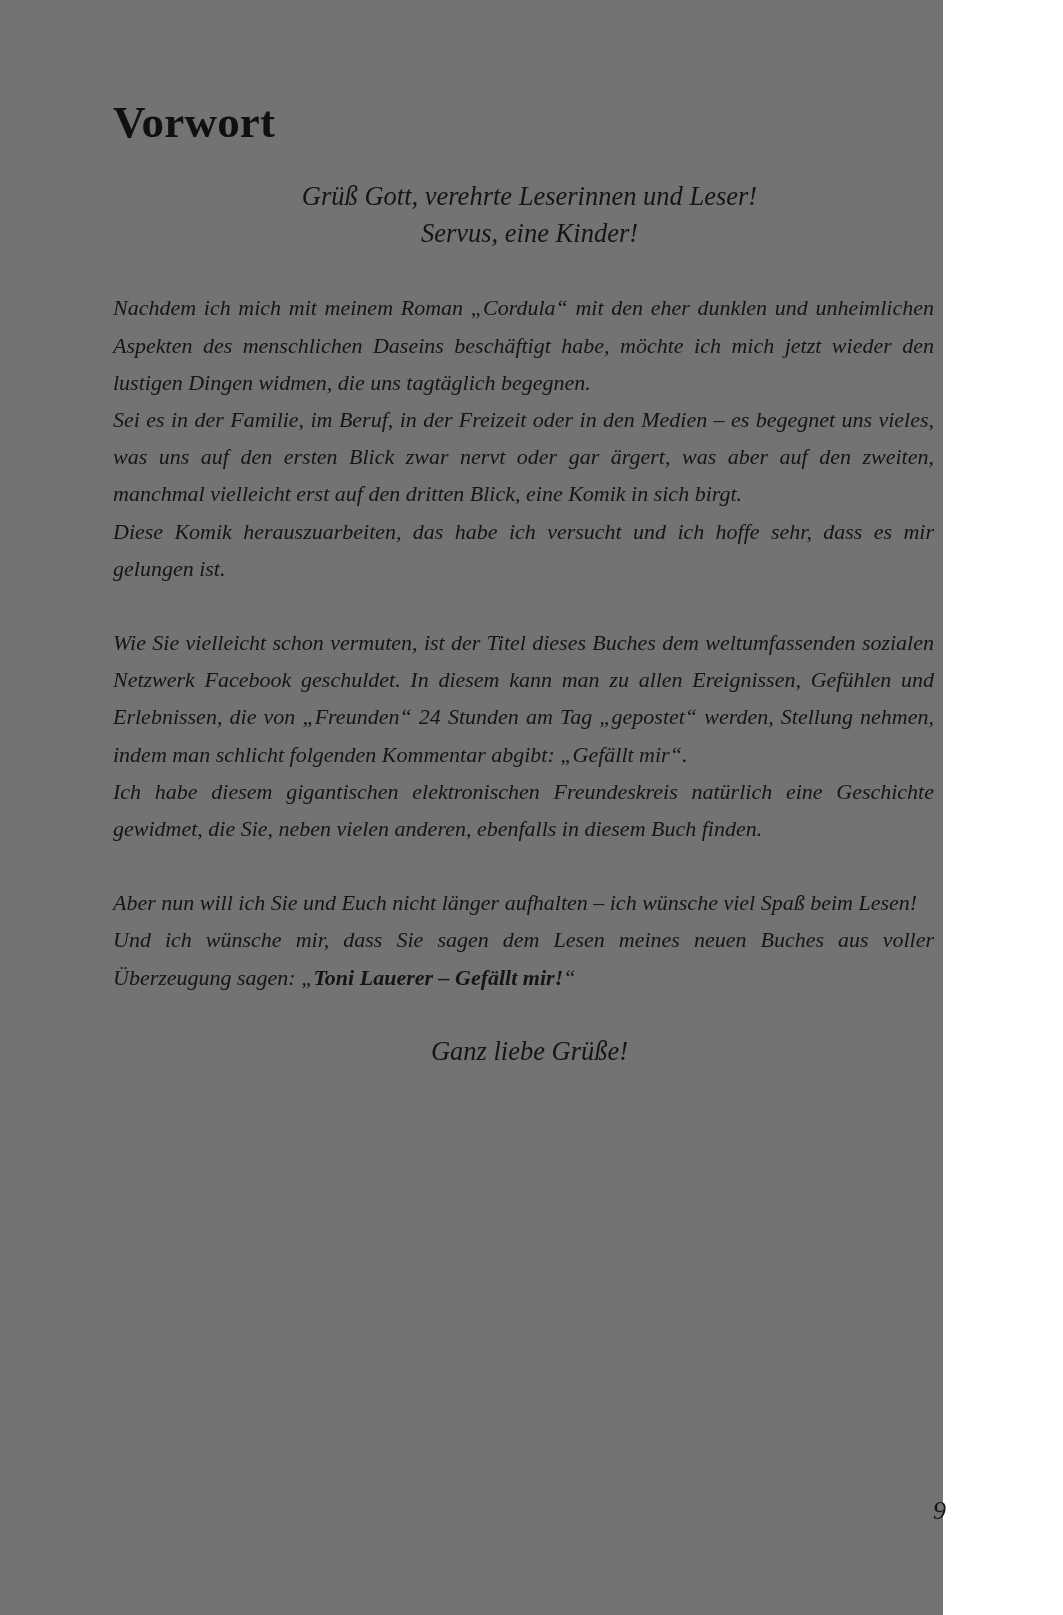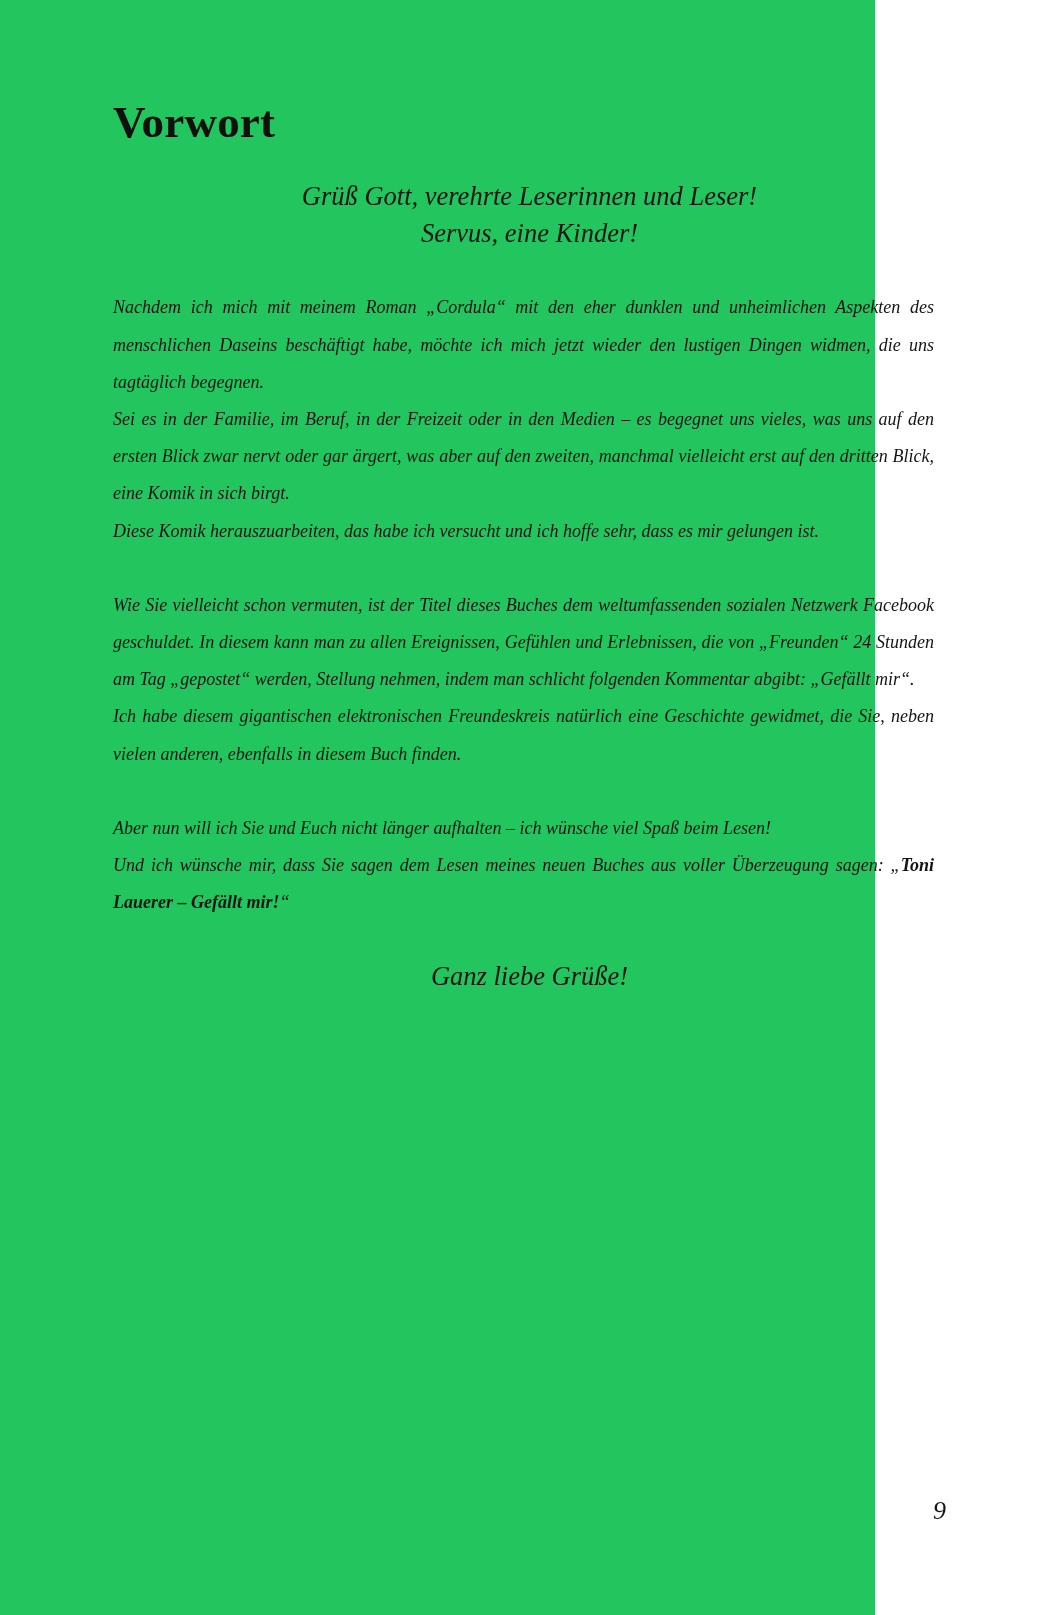--- a/index.html
+++ b/index.html
@@ -14,23 +14,23 @@
     color: #151515;
     position: relative;
     overflow: hidden;
     -webkit-font-smoothing: antialiased;
   }
 
   .page {
     position: absolute;
     left: 0;
     top: 0;
-    width: 875px;
+    width: 943px;
     height: 1615px;
-    background: #22c55e;
+    background: #737373;
   }
 
   .text-block {
     position: absolute;
     left: 113px;
     top: 96px;
     width: 833px;
   }
 
   .page-title {
@@ -39,21 +39,21 @@
     font-style: normal;
     font-size: 45px;
     line-height: 52px;
     letter-spacing: 0.2px;
     margin: 0 0 30px 0;
     color: #101010;
   }
 
   .para-group {
     font-style: italic;
-    font-size: 18px;
+    font-size: 22px;
     line-height: 37.2px;
     text-align: justify;
     text-justify: inter-word;
     margin: 0 12px 37px 0;
     color: #151515;
     hyphens: none;
   }
 
   .para-group:last-of-type {
     margin-bottom: 0;

